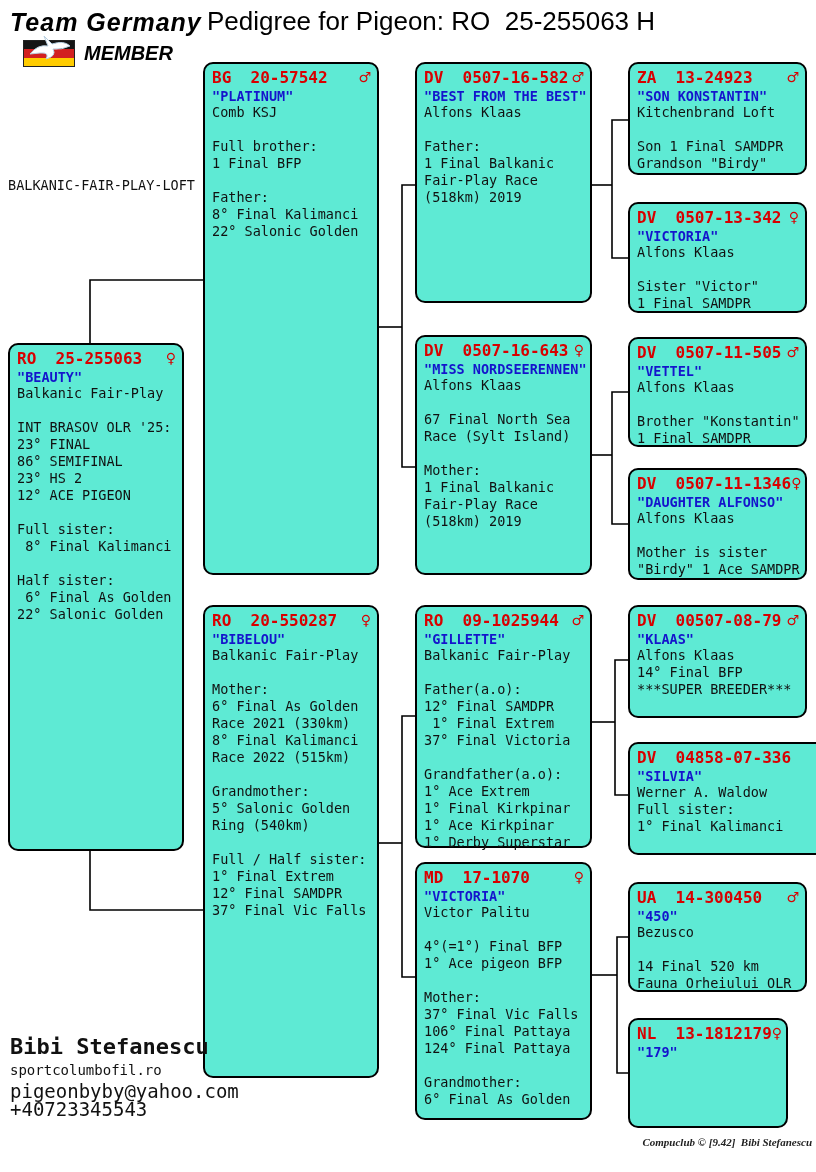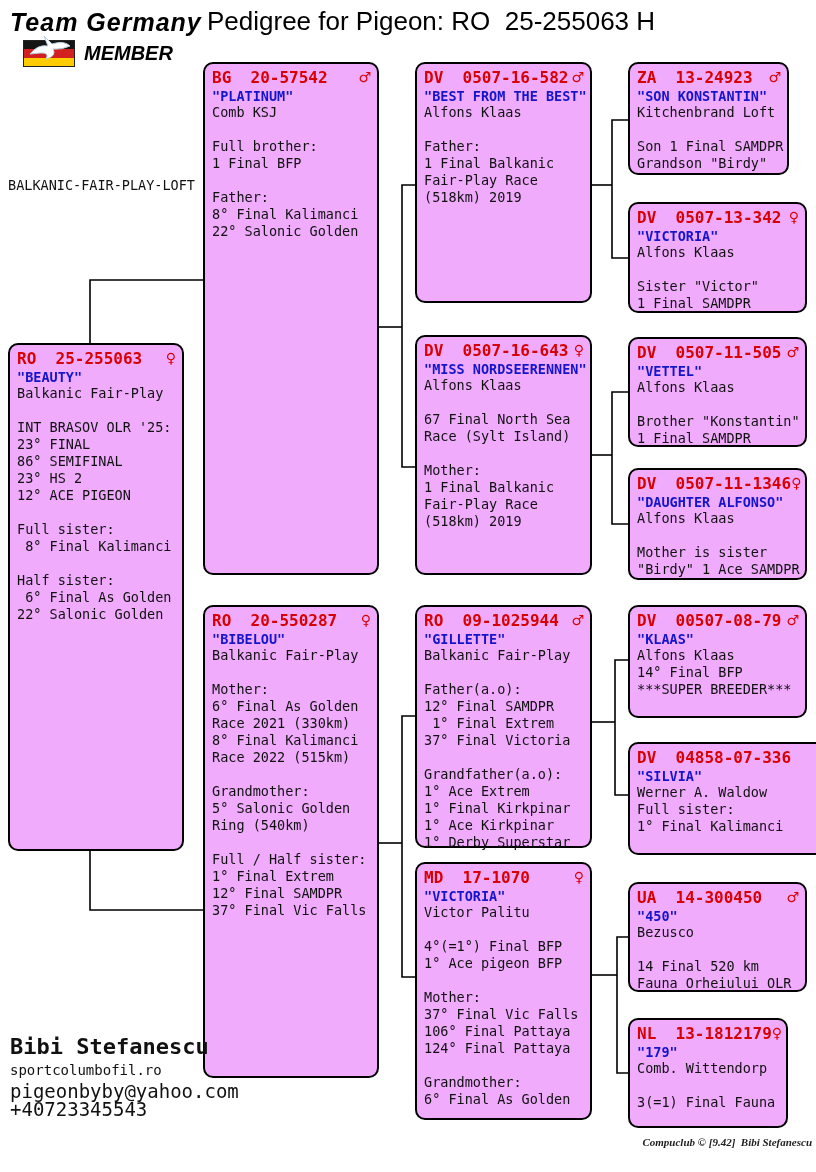--- a/index.html
+++ b/index.html
@@ -28,37 +28,37 @@
   .dove{position:absolute;left:16px;top:24px;width:48px;height:30px;}
   .logo-member{
     position:absolute;left:74px;top:34px;
     font-family:"Liberation Sans",sans-serif;font-weight:bold;font-style:italic;
     font-size:20px;color:#000;
   }
   .loft-label{position:absolute;left:8px;top:177px;font-size:13.5px;white-space:pre;}
 
   
   .pbox{
-    position:absolute;border:2px solid #000;border-radius:10px;background:#f0abfc;
+    position:absolute;border:2px solid #000;border-radius:10px;background:#5eead4;
     padding:4px 6px 4px 7px;box-sizing:border-box;
   }
   .hdr{display:flex;justify-content:space-between;align-items:flex-start;line-height:20px;}
   .ring{color:#d80000;font-weight:bold;font-size:16px;white-space:pre;}
   .sex{color:#d80000;font-size:14px;font-weight:bold;line-height:18px;font-family:"DejaVu Sans",sans-serif;}
   .pname{color:#1414cc;font-weight:bold;font-size:13.5px;line-height:16px;white-space:pre;}
   .pbody{font-size:13.5px;line-height:17px;white-space:pre;color:#111;}
 
   #box-subject  {left:8px;  top:343px; width:176px;height:508px;}
   #box-father   {left:203px;top:62px;  width:176px;height:513px;}
   #box-mother   {left:203px;top:605px; width:176px;height:473px;}
   #box-ff       {left:415px;top:62px;  width:177px;height:241px;}
   #box-fm       {left:415px;top:335px; width:177px;height:240px;}
   #box-mf       {left:415px;top:605px; width:177px;height:243px;}
   #box-mm       {left:415px;top:862px; width:177px;height:258px;}
-  #box-fff      {left:628px;top:62px;  width:161px;height:113px;}
+  #box-fff      {left:628px;top:62px;  width:179px;height:113px;}
   #box-ffm      {left:628px;top:202px; width:179px;height:111px;}
   #box-fmf      {left:628px;top:337px; width:179px;height:110px;}
   #box-fmm      {left:628px;top:468px; width:179px;height:112px;}
   #box-mff      {left:628px;top:605px; width:179px;height:113px;}
   #box-mfm      {left:628px;top:742px; width:207px;height:113px;}
   #box-mmf      {left:628px;top:882px; width:179px;height:110px;}
   #box-mmm      {left:628px;top:1018px;width:160px;height:110px;}
 
   .connectors{position:absolute;left:0;top:0;width:816px;height:1172px;pointer-events:none;}
 
@@ -324,22 +324,19 @@
 14 Final 520 km
 Fauna Orheiului OLR</div>
 </div>
 
 <div class="pbox" id="box-mmm">
   <div class="hdr">
       <span class="ring">NL  13-1812179</span>
       <span class="sex">♀</span>
     </div>
   <div class="pname">"179"</div>
-  <div class="pbody">Comb. Wittendorp
-
-3(=1) Final Fauna</div>
 </div>
 
 <div class="owner-name">Bibi Stefanescu</div>
 <div class="owner-web">sportcolumbofil.ro</div>
 <div class="owner-mail">pigeonbyby@yahoo.com</div>
 <div class="owner-tel">+40723345543</div>
 <div class="credit">Compuclub © [9.42]  Bibi Stefanescu</div>
 
 </body></html>

